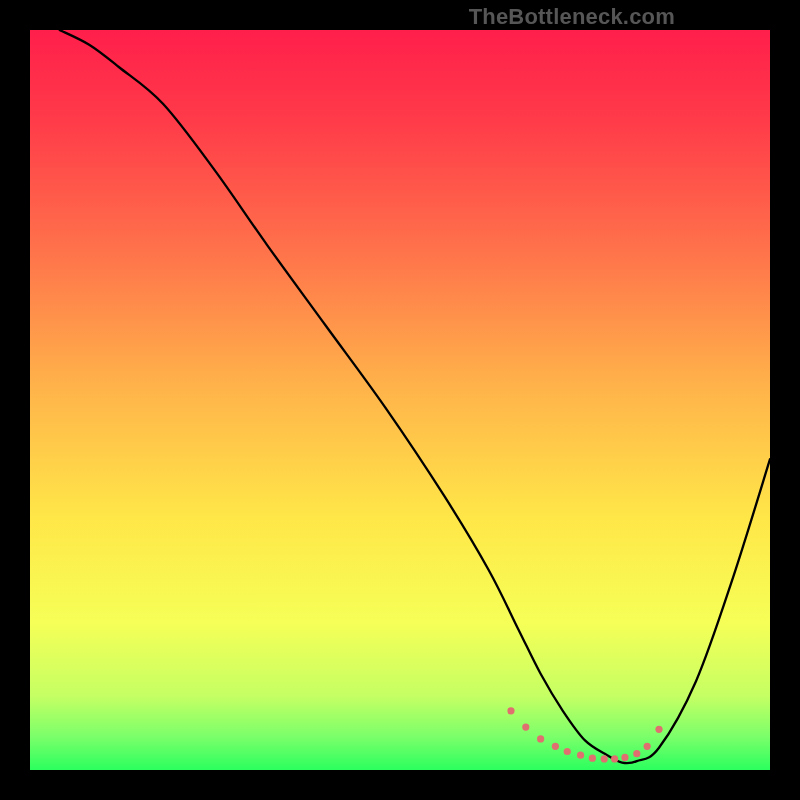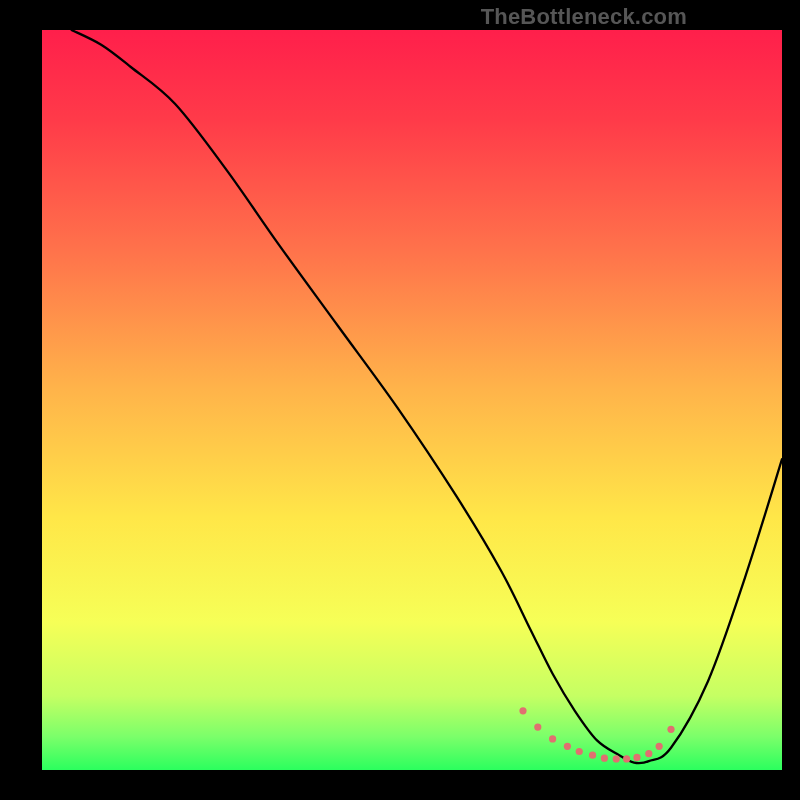--- a/index.html
+++ b/index.html
@@ -5,21 +5,21 @@
   html, body {
     margin: 0;
     padding: 0;
     width: 800px;
     height: 800px;
     background: #000;
     overflow: hidden;
   }
   .frame {
     position: absolute;
-    left: 12px; top: 0;
+    left: 0; top: 0;
     width: 691px; height: 800px;
     background: #000;
   }
   .watermark {
     position: absolute;
     top: 4px;
     right: 16px;
     font-family: Arial, Helvetica, sans-serif;
     font-size: 22px;
     font-weight: bold;

